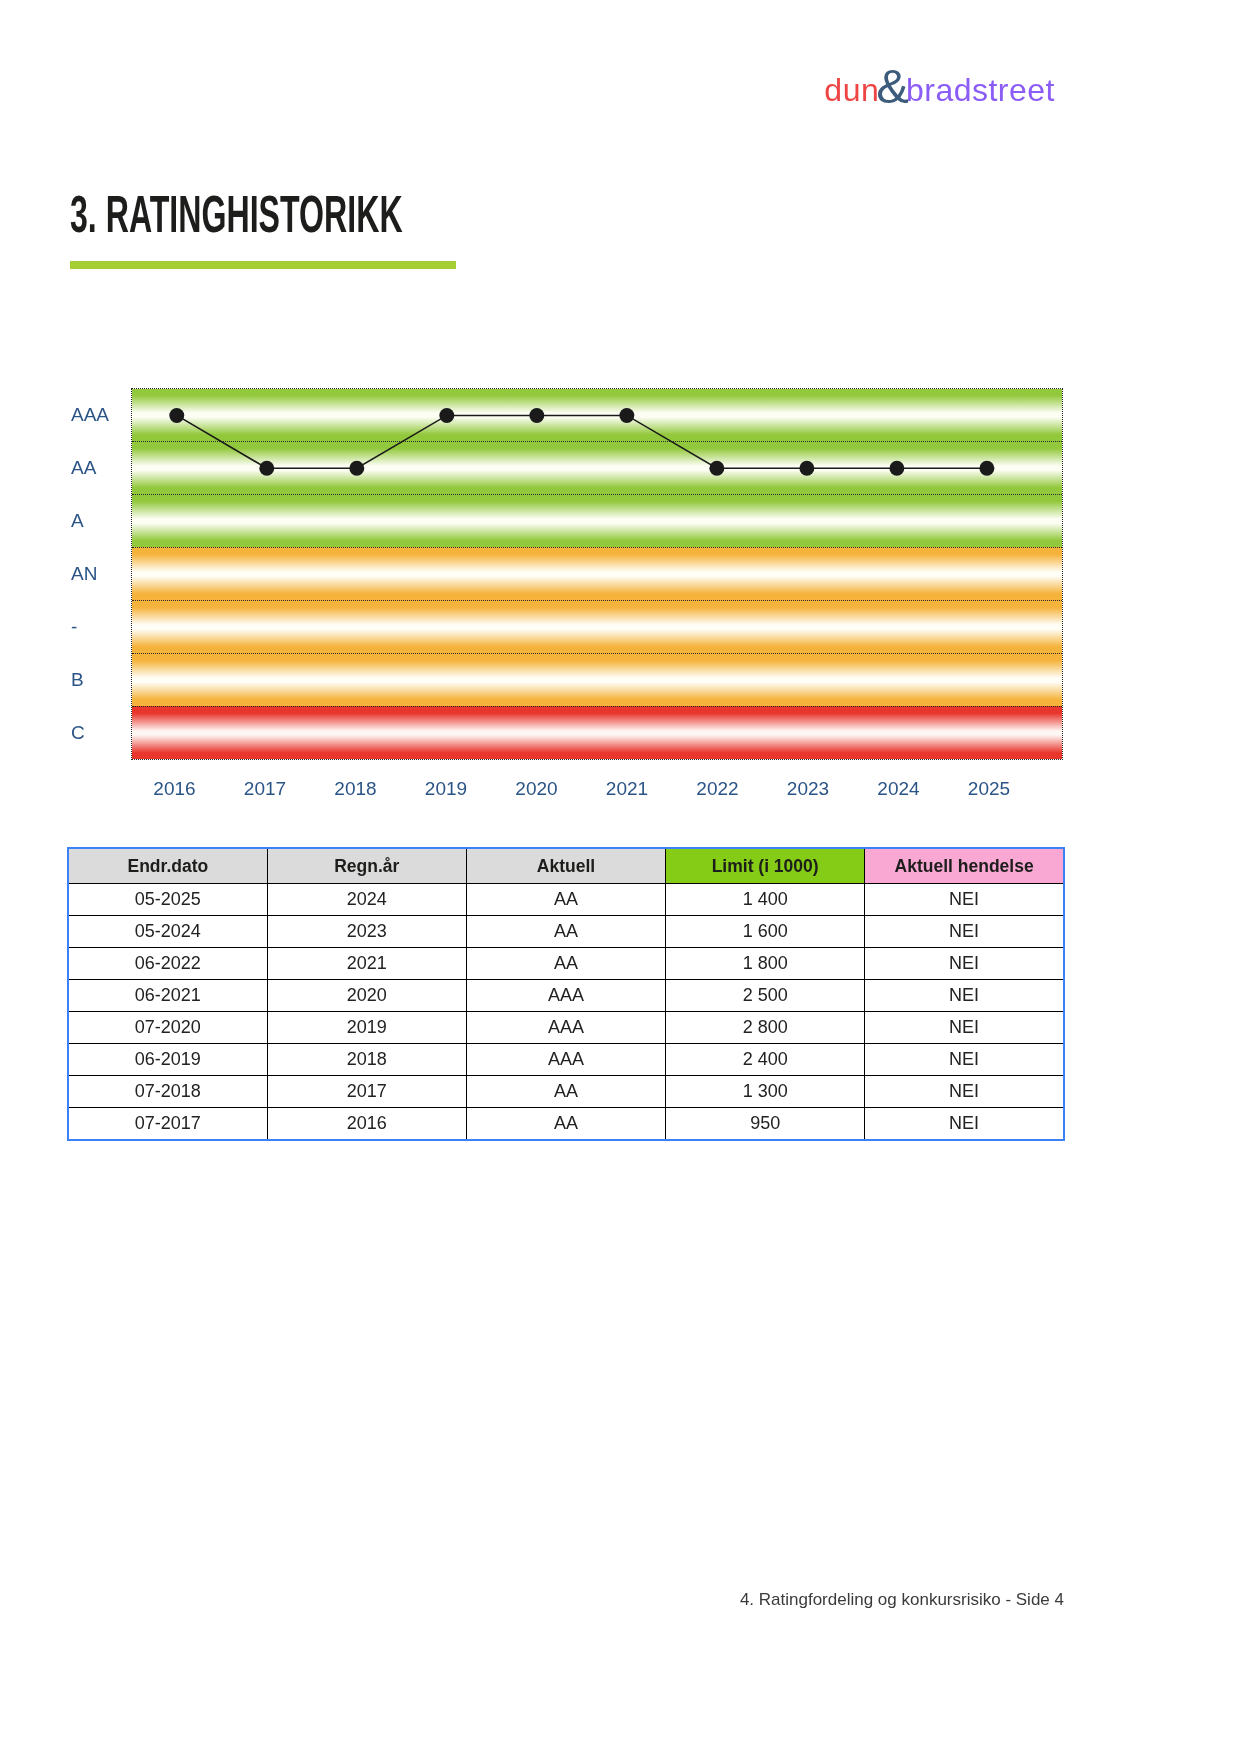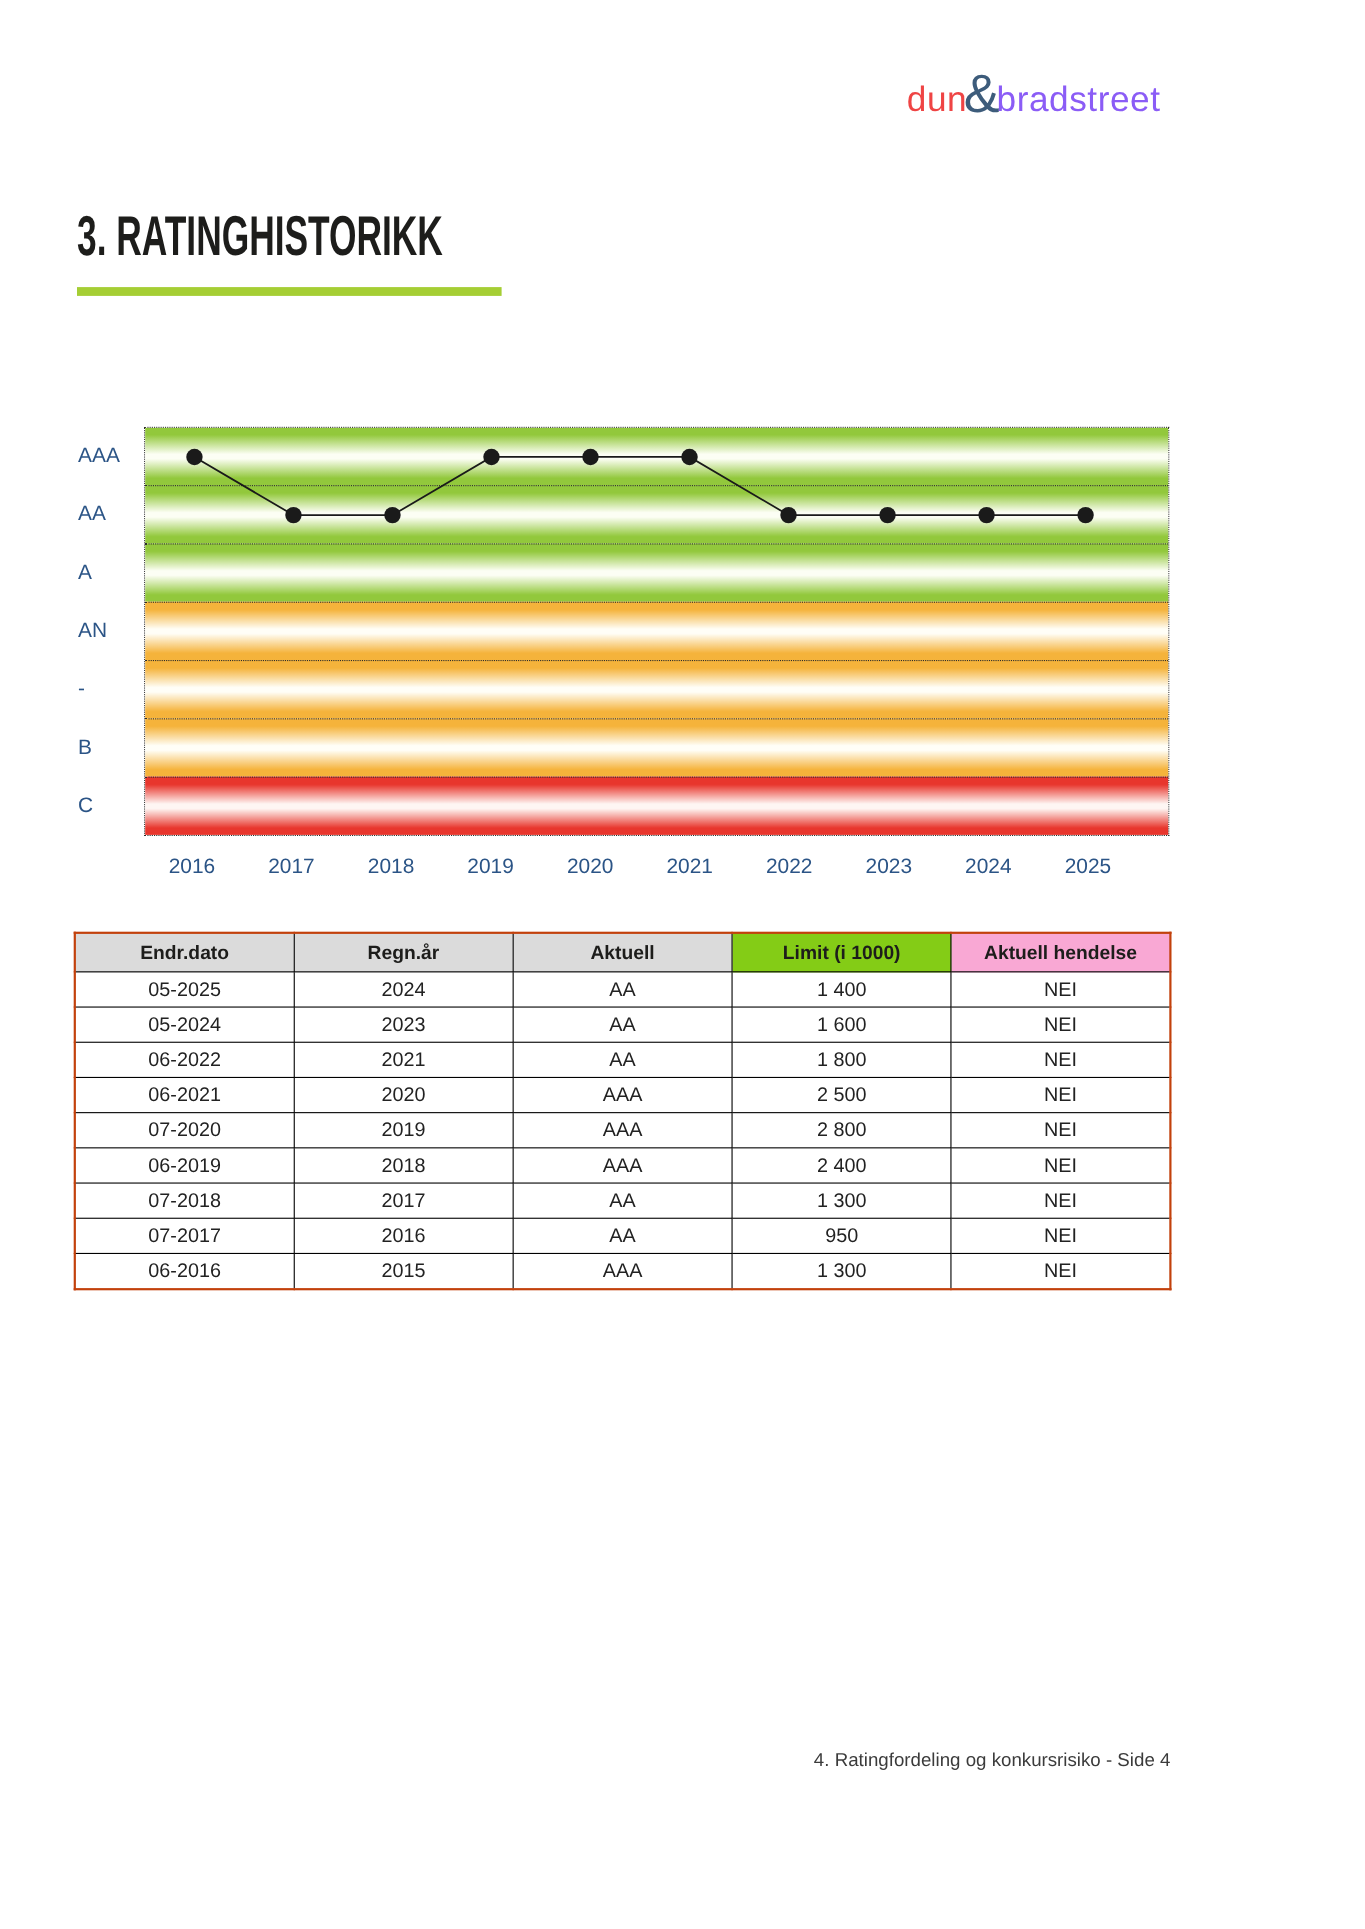--- a/index.html
+++ b/index.html
@@ -30,21 +30,21 @@
     position:absolute;left:71px;height:24px;line-height:24px;
     font-size:19px;color:#2b5486;
   }
   .xlab{
     position:absolute;top:777px;height:24px;line-height:24px;
     font-size:19px;color:#2b5486;transform:translateX(-50%);white-space:nowrap;
   }
   
   table.rating-history{
     position:absolute;left:67px;top:847px;width:998px;
-    border-collapse:collapse;border:2px solid #c2410c;table-layout:fixed;
+    border-collapse:collapse;border:2px solid #3b82f6;table-layout:fixed;
   }
   table.rating-history th{
     border:1px solid #000;height:32px;font-size:17.5px;font-weight:bold;text-align:center;vertical-align:middle;
   }
   table.rating-history td{
     border:1px solid #000;height:29px;font-size:18px;text-align:center;vertical-align:middle;color:#222;
   }
   
   .footer{position:absolute;top:1590px;right:177px;font-size:17px;color:#3b3b3b;}
 </style>
@@ -164,23 +164,16 @@
         <td>1 300</td>
         <td>NEI</td>
       </tr>
       <tr>
         <td>07-2017</td>
         <td>2016</td>
         <td>AA</td>
         <td>950</td>
         <td>NEI</td>
       </tr>
-      <tr>
-        <td>06-2016</td>
-        <td>2015</td>
-        <td>AAA</td>
-        <td>1 300</td>
-        <td>NEI</td>
-      </tr>
     </tbody>
 </table>
 
 <div class="footer">4. Ratingfordeling og konkursrisiko - Side 4</div>
 
 </body></html>

